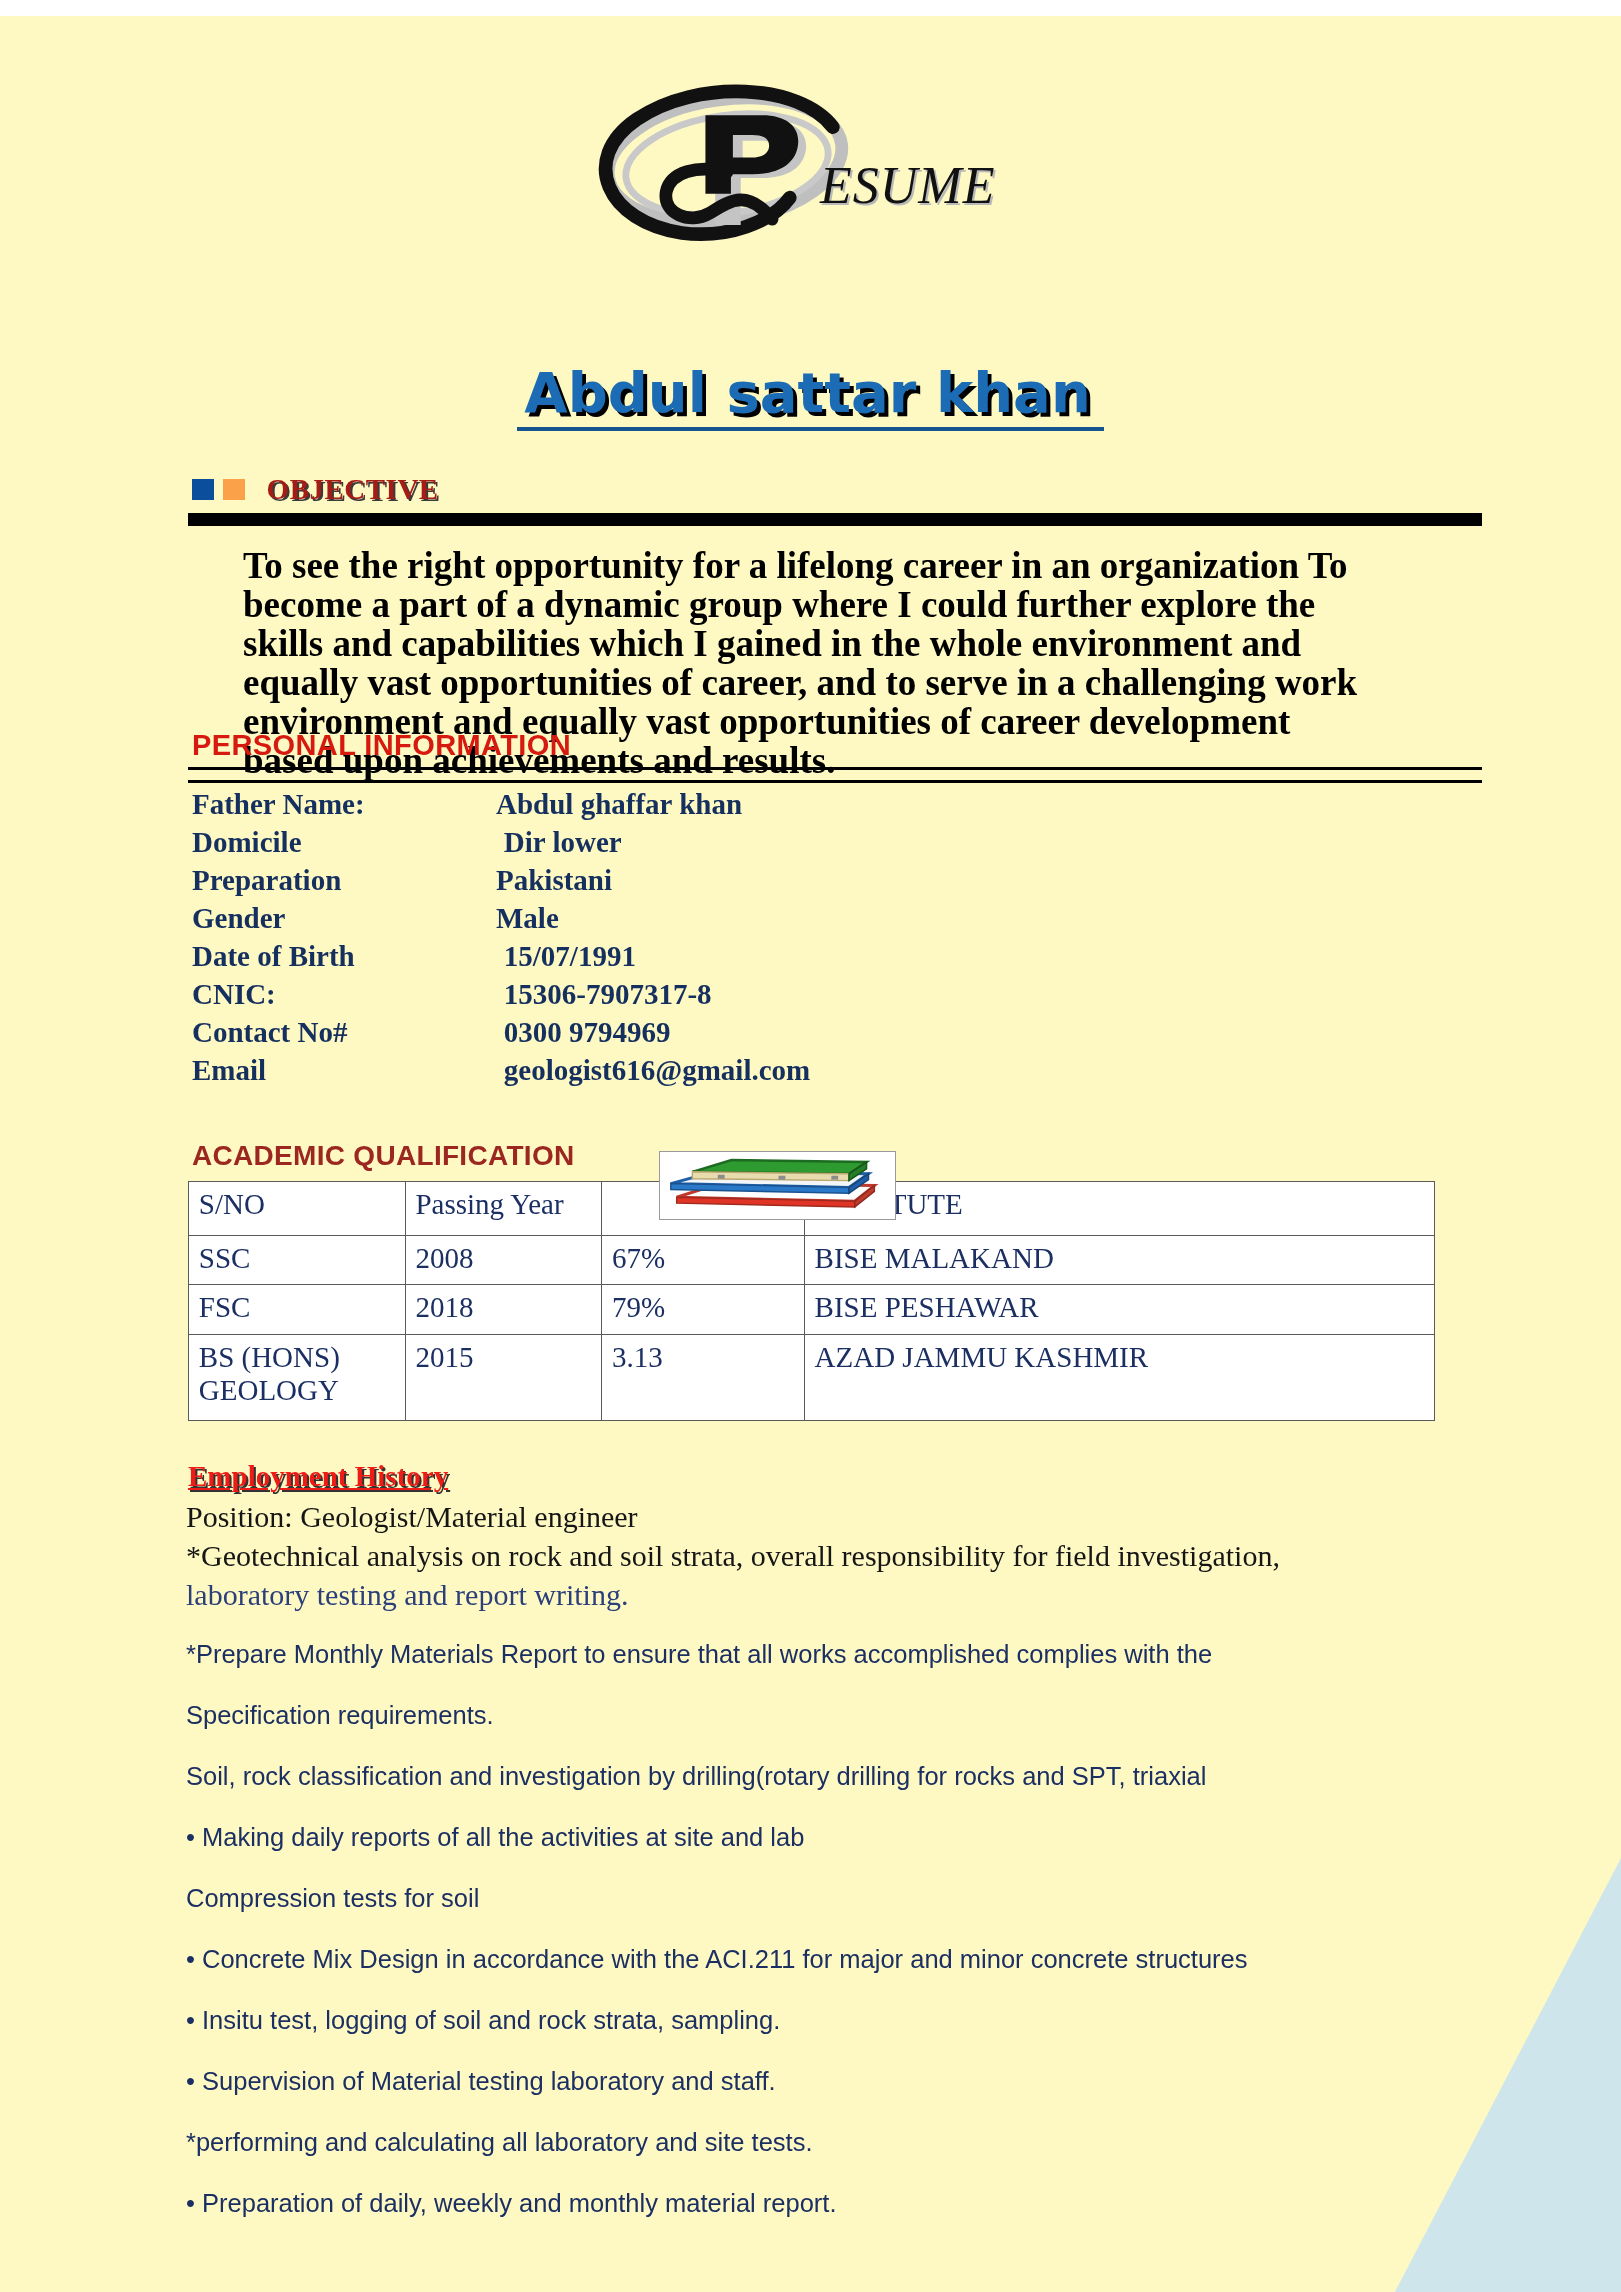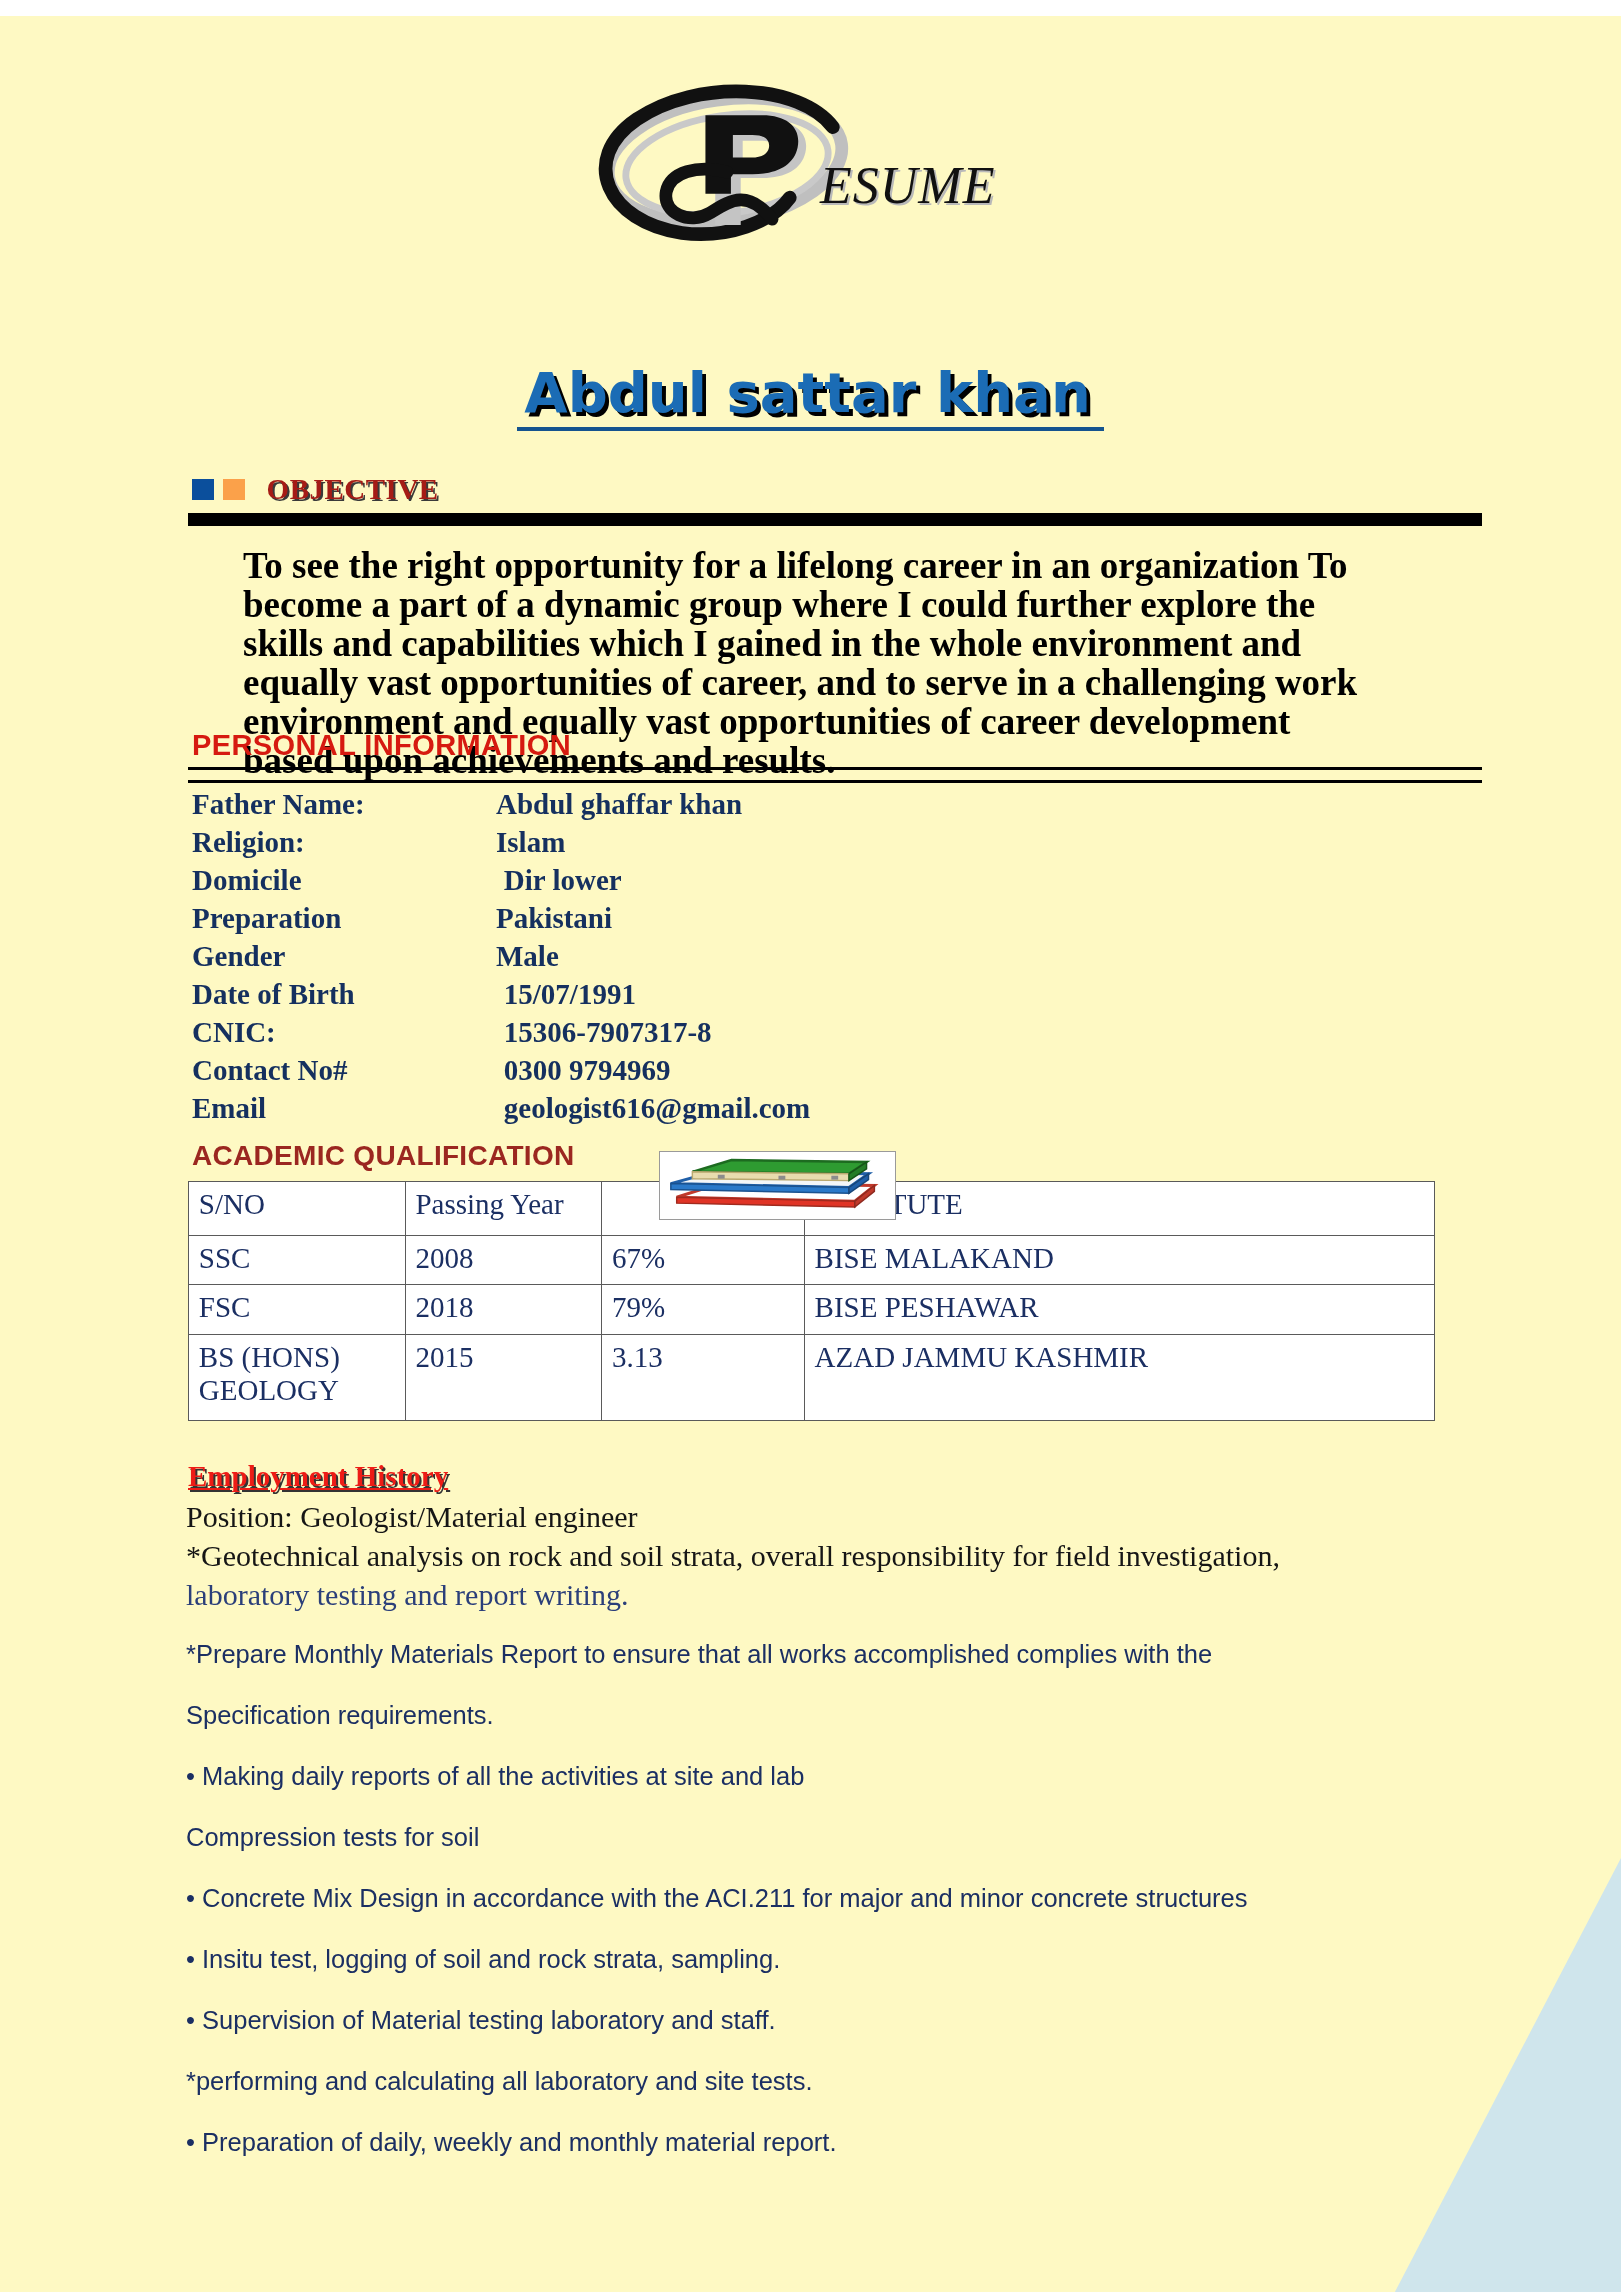--- a/index.html
+++ b/index.html
@@ -323,24 +323,20 @@
   </div>
   <div class="rule-thick rule-obj"></div>
   <div class="obj-body">To see the right opportunity for a lifelong career in an organization To become a part of a dynamic group where I could further explore the skills and capabilities which I gained in the whole environment and equally vast opportunities of career, and to serve in a challenging work environment and equally vast opportunities of career development based upon achievements and results.</div>
 
   <div class="pi-head">PERSONAL INFORMATION</div>
   <div class="rule-double"></div>
   <div class="pi-list">
     <div class="pi-row">
       <span class="pi-label">Father Name:</span>
       <span class="pi-value">Abdul ghaffar khan</span>
-    </div>
-    <div class="pi-row">
-      <span class="pi-label">Religion:</span>
-      <span class="pi-value">Islam</span>
     </div>
     <div class="pi-row">
       <span class="pi-label">Domicile</span>
       <span class="pi-value indent">Dir lower</span>
     </div>
     <div class="pi-row">
       <span class="pi-label">Preparation</span>
       <span class="pi-value">Pakistani</span>
     </div>
     <div class="pi-row">
@@ -427,20 +423,21 @@
   </div>
 
   <div class="eh-head">Employment History</div>
   <div class="eh-lines">
     <div class="eh-serif">Position: Geologist/Material engineer</div>
     <div class="eh-serif">*Geotechnical analysis on rock and soil strata, overall responsibility for field investigation,</div>
     <div class="eh-serif blue">laboratory testing and report writing.</div>
     <div style="height:9.8px"></div>
     <div class="eh-sans">*Prepare Monthly Materials Report to ensure that all works accomplished complies with the</div>
     <div class="eh-sans">Specification requirements.</div>
+    <div class="eh-sans">Soil, rock classification and investigation by drilling(rotary drilling for rocks and SPT, triaxial</div>
     <div class="eh-sans">• Making daily reports of all the activities at site and lab</div>
     <div class="eh-sans">Compression tests for soil</div>
     <div class="eh-sans">• Concrete Mix Design in accordance with the ACI.211 for major and minor concrete structures</div>
     <div class="eh-sans">• Insitu test, logging of soil and rock strata, sampling.</div>
     <div class="eh-sans">• Supervision of Material testing laboratory and staff.</div>
     <div class="eh-sans">*performing and calculating all laboratory and site tests.</div>
     <div class="eh-sans">• Preparation of daily, weekly and monthly material report.</div>
   </div>
 
 </div>

